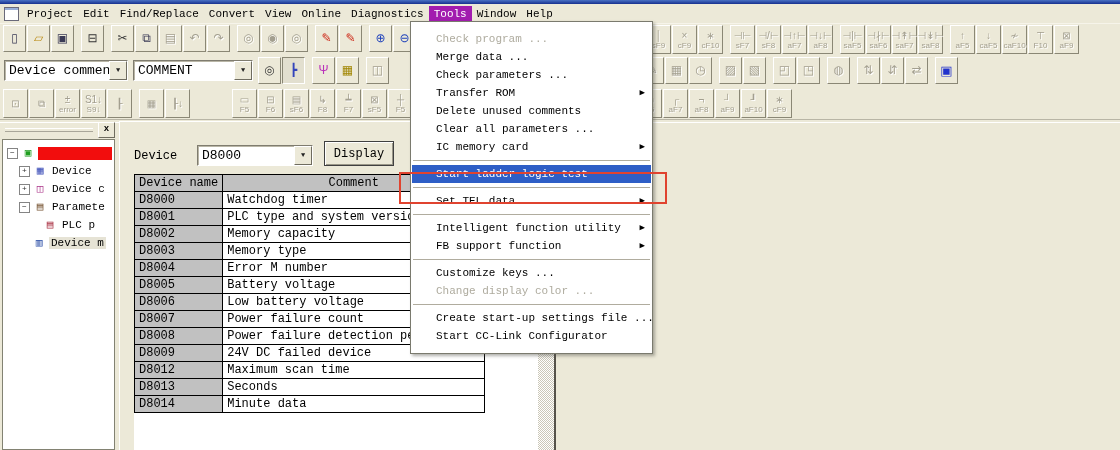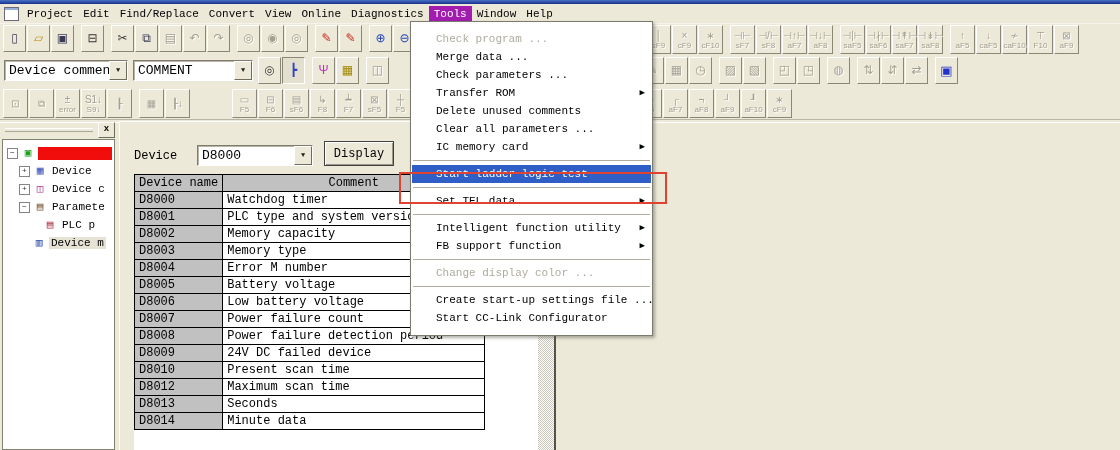--- a/index.html
+++ b/index.html
@@ -562,24 +562,20 @@
             <tr>
               <td class="dn">D8008</td>
               <td class="cm">Power failure detection period</td>
             </tr>
 
             <tr>
               <td class="dn">D8009</td>
               <td class="cm">24V DC failed device</td>
             </tr>
 
-            <tr>
-              <td class="dn">D8010</td>
-              <td class="cm">Present scan time</td>
-            </tr>
 
 
             <tr>
               <td class="dn">D8012</td>
               <td class="cm">Maximum scan time</td>
             </tr>
 
             <tr>
               <td class="dn">D8013</td>
               <td class="cm">Seconds</td>
@@ -621,20 +617,21 @@
       <div class="mi"><span class="lab">Set TEL data</span><span class="arr">▶</span></div>
 
       <div class="mi sep"><span class="lab"></span><span class="arr"></span></div>
 
       <div class="mi"><span class="lab">Intelligent function utility</span><span class="arr">▶</span></div>
 
       <div class="mi"><span class="lab">FB support function</span><span class="arr">▶</span></div>
 
       <div class="mi sep"><span class="lab"></span><span class="arr"></span></div>
 
+      <div class="mi"><span class="lab">Customize keys ...</span><span class="arr"></span></div>
 
       <div class="mi disabled"><span class="lab">Change display color ...</span><span class="arr"></span></div>
 
 
       <div class="mi sep"><span class="lab"></span><span class="arr"></span></div>
 
       <div class="mi"><span class="lab">Create start-up settings file ...</span><span class="arr"></span></div>
 
       <div class="mi"><span class="lab">Start CC-Link Configurator</span><span class="arr"></span></div>
     </div>

